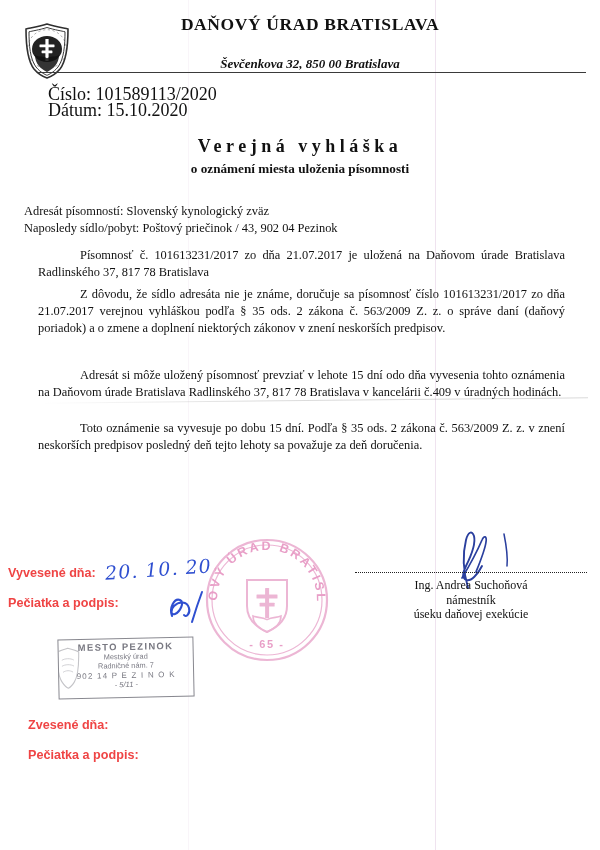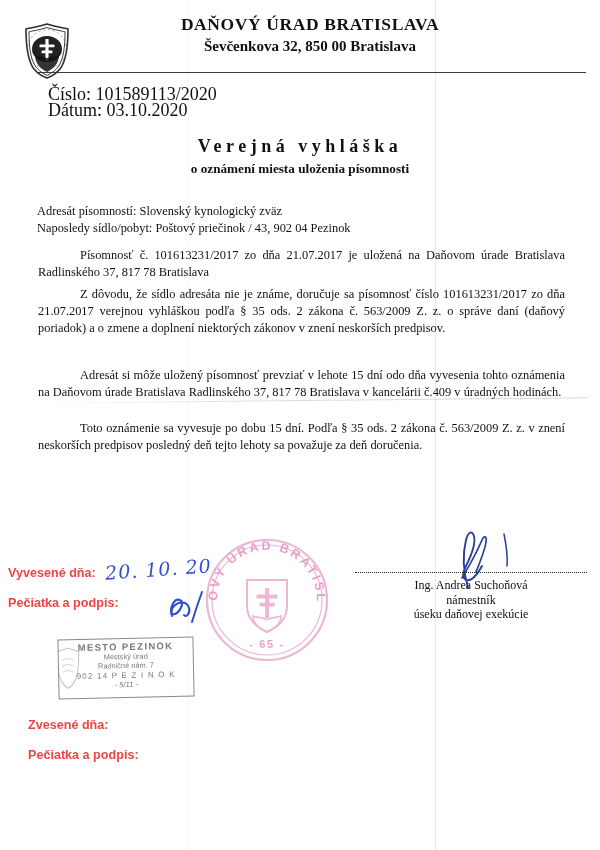--- a/index.html
+++ b/index.html
@@ -14,33 +14,33 @@
   .page{position:absolute;inset:0;}
 
   
   .header{position:absolute;left:0;top:14px;width:600px;}
   .emblem{position:absolute;left:22px;top:8px;width:50px;height:56px;}
   .org{text-align:center;padding-left:20px;}
   .org-title{
     font-size:17.5px;font-weight:bold;letter-spacing:.6px;
     font-family:"Liberation Serif", serif;
   }
-  .org-addr{font-size:15px;font-weight:bold;margin-top:3px;}
+  .org-addr{font-size:13px;font-weight:bold;margin-top:21px;font-style:italic;}
   .hrule{position:absolute;left:38px;top:72px;width:548px;height:1px;background:#3a3a3a;}
 
   
   .refblock{position:absolute;left:48px;top:86px;font-size:18px;line-height:16px;}
 
   
   .doc-title{position:absolute;left:0;top:136px;width:600px;text-align:center;}
   .doc-title .t1{font-size:18px;font-weight:bold;letter-spacing:4.5px;}
   .doc-title .t2{font-size:13.2px;font-weight:bold;margin-top:4px;}
 
   
-  .addressee{position:absolute;left:37px;top:203px;font-size:12.4px;line-height:16.5px;}
+  .addressee{position:absolute;left:24px;top:203px;font-size:12.4px;line-height:16.5px;}
 
   
   .body-txt{position:absolute;left:38px;width:527px;font-size:12.4px;line-height:17px;text-align:justify;}
   .body-txt p{margin:0;text-indent:42px;}
   #p1{top:247px;}
   #p2{top:286px;}
   #p3{top:367px;}
   #p4{top:420px;}
 
   
@@ -128,21 +128,21 @@
     </div>
     <div class="org">
       <div class="org-title">DAŇOVÝ ÚRAD BRATISLAVA</div>
       <div class="org-addr">Ševčenkova 32, 850 00  Bratislava</div>
     </div>
   </div>
   <div class="hrule"></div>
 
   <div class="refblock">
     <div>Číslo: 101589113/2020</div>
-    <div>Dátum: 03.10.2020</div>
+    <div>Dátum: 15.10.2020</div>
   </div>
 
   <div class="doc-title">
     <div class="t1">Verejná vyhláška</div>
     <div class="t2">o oznámení miesta uloženia písomnosti</div>
   </div>
 
   <div class="addressee">
     <div>Adresát písomností: Slovenský kynologický zväz</div>
     <div>Naposledy sídlo/pobyt: Poštový priečinok / 43, 902 04 Pezinok</div>

